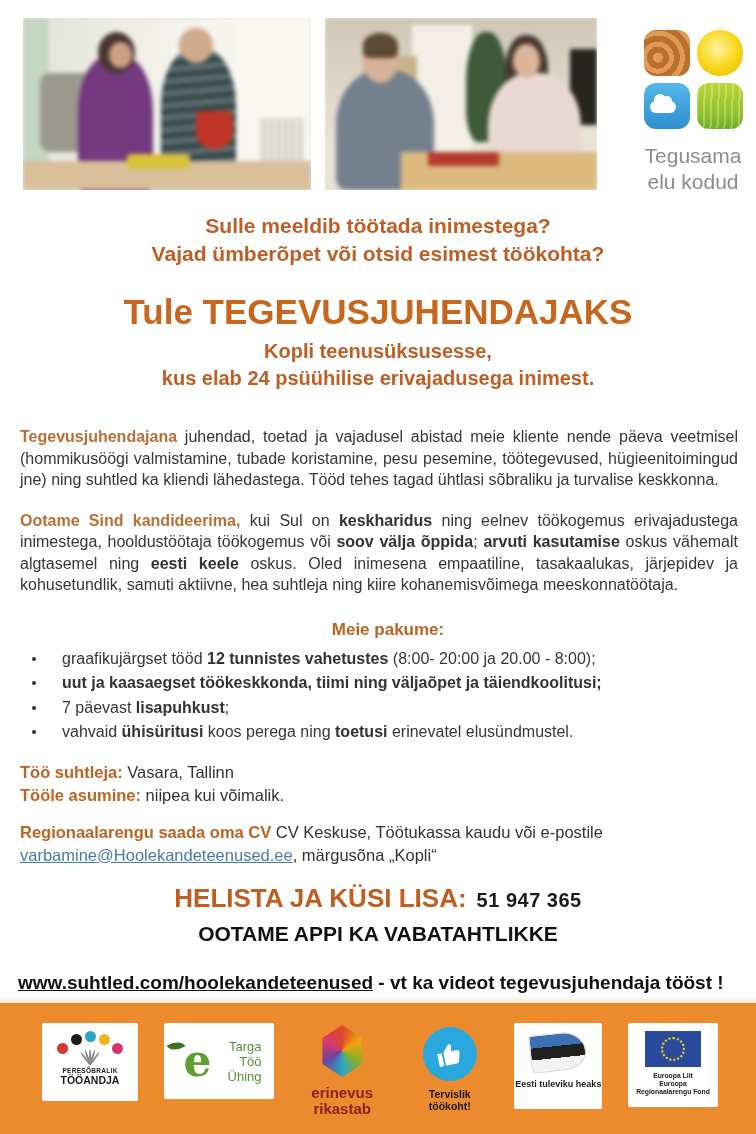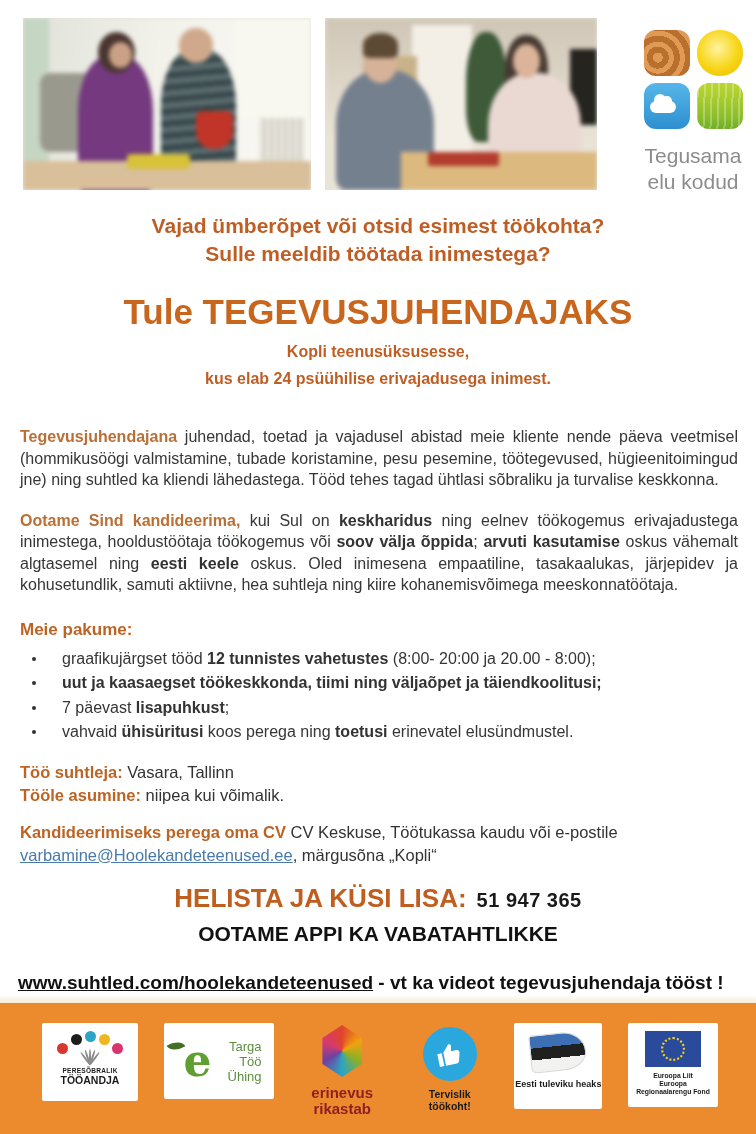--- a/index.html
+++ b/index.html
@@ -55,30 +55,30 @@
   .cloud{position:absolute;left:6px;top:18px;width:26px;height:12px;background:#fff;border-radius:8px;}
   .cloud::before{content:"";position:absolute;left:4px;top:-7px;width:12px;height:12px;background:#fff;border-radius:50%;}
   .cloud::after{content:"";position:absolute;left:12px;top:-5px;width:10px;height:10px;background:#fff;border-radius:50%;}
   .tile-grass{background:linear-gradient(#bcd631,#8fc02c 70%,#6fae24);
       background-image:repeating-linear-gradient(92deg,rgba(255,255,255,.28) 0 2px,rgba(0,0,0,0) 2px 7px),linear-gradient(#bcd631,#8fc02c 70%,#6fae24);}
   .tagline{margin-top:14px;font-size:21px;line-height:26px;color:#8c8c8c;}
 
   
   .questions{margin-top:22px;text-align:center;font-weight:bold;font-size:21px;line-height:28px;color:#bf5e24;}
   .big-title{margin-top:24px;text-align:center;font-weight:bold;font-size:35px;line-height:40px;color:#c8661d;}
-  .subtitles{margin-top:6px;text-align:center;font-weight:bold;font-size:16px;line-height:27px;color:#bf5e24;}
+  .subtitles{margin-top:6px;text-align:center;font-weight:bold;font-size:20px;line-height:27px;color:#bf5e24;}
 
   
   .para{margin:0 18px 0 20px;text-align:justify;font-size:16px;line-height:21.5px;color:#363636;}
   .p1{margin-top:34px;}
   .p2{margin-top:19px;}
   .seg-lead{font-weight:bold;color:#b96f35;}
   .seg-b{font-weight:bold;color:#333;}
 
-  .offer-heading{margin:24px 0 0 20px;font-weight:bold;font-size:17px;color:#bd6424;}
+  .offer-heading{margin:24px 0 0 20px;font-weight:bold;font-size:17px;color:#bd6424;text-align:center;}
   .bullets{margin-top:7px;}
   .bullet-item{position:relative;margin:0 18px 0 0;padding-left:62px;font-size:16px;line-height:24.5px;color:#363636;}
   .bullet-item::before{content:"";position:absolute;left:32px;top:10px;width:4px;height:4px;border-radius:50%;background:#333;}
 
   .details{margin:16px 0 0 20px;font-size:16.5px;line-height:23px;}
   .lbl{font-weight:bold;color:#bd6424;}
   .apply{margin:14px 18px 0 20px;font-size:16.5px;line-height:23px;}
   .email-link{color:#4a7ba7;text-decoration:underline;cursor:pointer;}
 
   .cta{margin-top:16px;text-align:center;}
@@ -183,22 +183,22 @@
         <span class="tile tile-grass"></span>
       </div>
       <div class="tagline">
         <div>Tegusama</div>
         <div>elu kodud</div>
       </div>
     </div>
   </div>
 
   <div class="questions">
+    <div>Sulle meeldib töötada inimestega?</div>
     <div>Vajad ümberõpet või otsid esimest töökohta?</div>
-    <div>Sulle meeldib töötada inimestega?</div>
   </div>
 
   <div class="big-title">Tule TEGEVUSJUHENDAJAKS</div>
   <div class="subtitles">
     <div>Kopli teenusüksusesse,</div>
     <div>kus elab 24 psüühilise erivajadusega inimest.</div>
   </div>
 
   <div class="para p1"><span class="seg-lead">Tegevusjuhendajana</span><span> juhendad, toetad ja vajadusel abistad meie kliente nende päeva veetmisel (hommikusöögi valmistamine, tubade koristamine, pesu pesemine, töötegevused, hügieenitoimingud jne) ning suhtled ka kliendi lähedastega. Tööd tehes tagad ühtlasi sõbraliku ja turvalise keskkonna.</span></div>
 
@@ -211,21 +211,21 @@
     <div class="bullet-item"><span>7 päevast </span><span class="seg-b">lisapuhkust</span><span>;</span></div>
     <div class="bullet-item"><span>vahvaid </span><span class="seg-b">ühisüritusi</span><span> koos perega ning </span><span class="seg-b">toetusi</span><span> erinevatel elusündmustel.</span></div>
   </div>
 
   <div class="details">
     <div><span class="lbl">Töö suhtleja:</span><span> Vasara, Tallinn</span></div>
     <div><span class="lbl">Tööle asumine:</span><span> niipea kui võimalik.</span></div>
   </div>
 
   <div class="apply">
-    <div><span class="lbl">Kandideerimiseks perega oma CV</span><span> CV Keskuse, Töötukassa kaudu või e-postile</span></div>
+    <div><span class="lbl">Regionaalarengu saada oma CV</span><span> CV Keskuse, Töötukassa kaudu või e-postile</span></div>
     <div><span class="email-link">varbamine@Hoolekandeteenused.ee</span><span>,  märgusõna „Kopli“</span></div>
   </div>
 
   <div class="cta">
     <span class="cta-call">HELISTA JA KÜSI LISA:</span><span class="cta-phone">51 947 365</span>
   </div>
   <div class="cta-vol">OOTAME APPI KA VABATAHTLIKKE</div>
 
   <div class="facebook">
     <span class="fb-link">www.suhtled.com/hoolekandeteenused</span><span> - vt ka videot tegevusjuhendaja tööst !</span>

